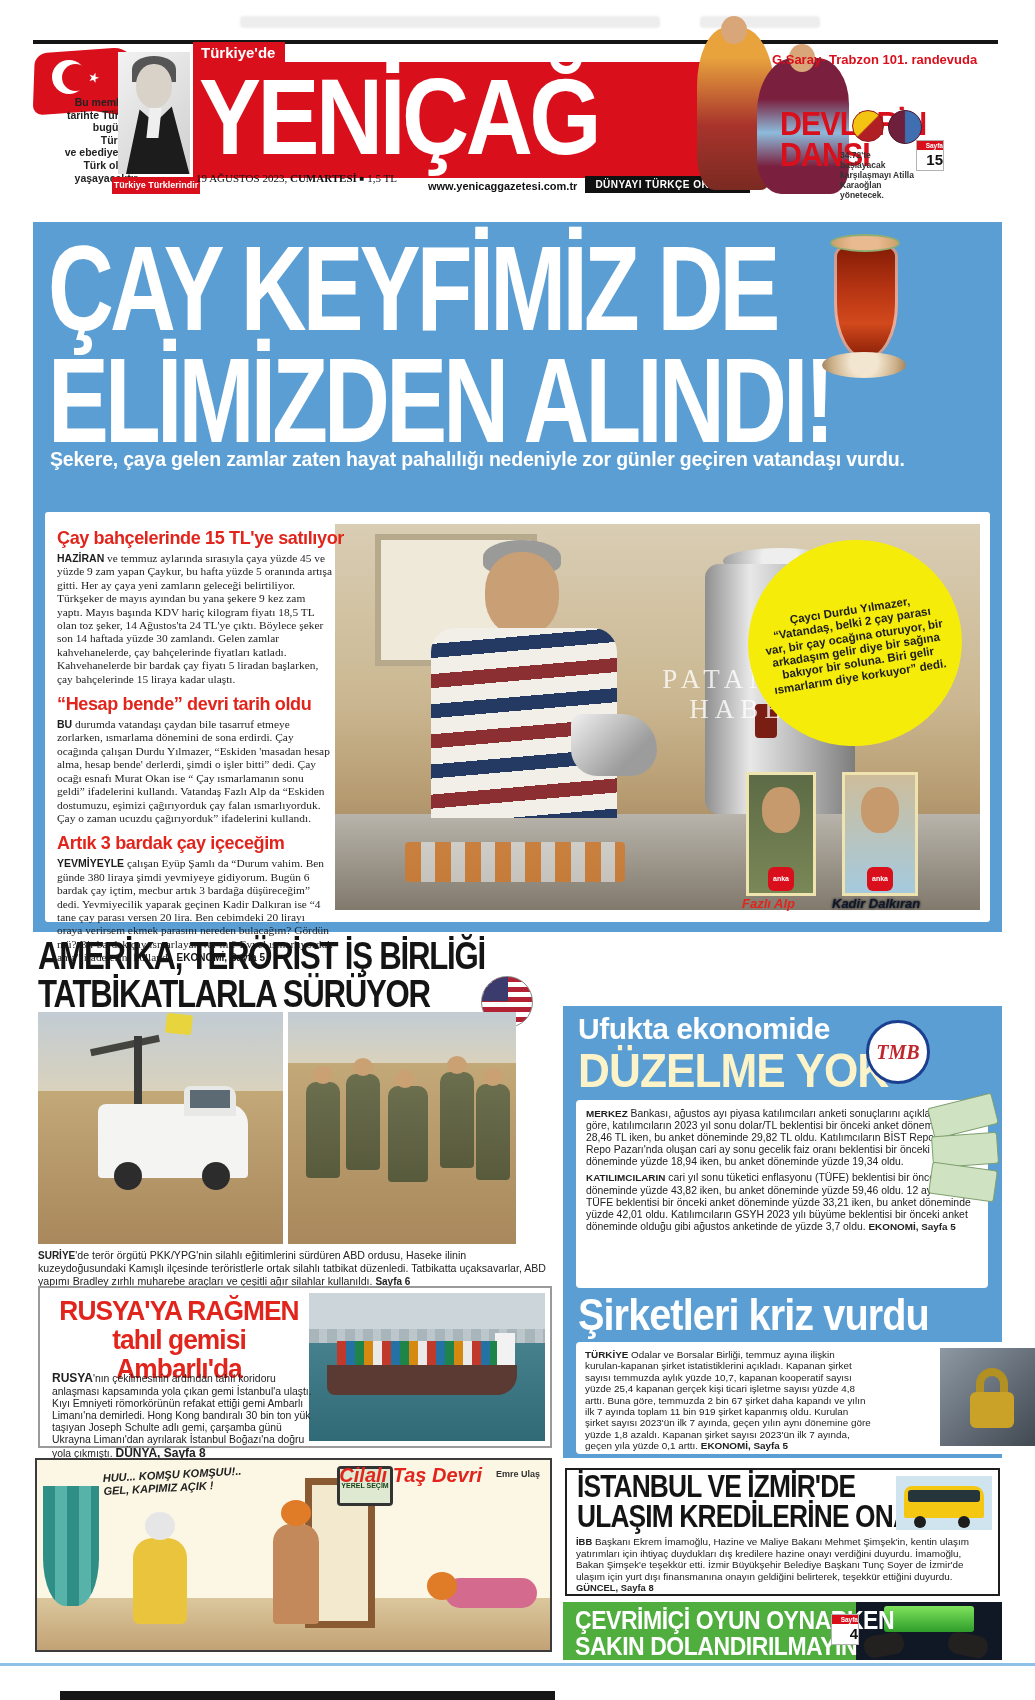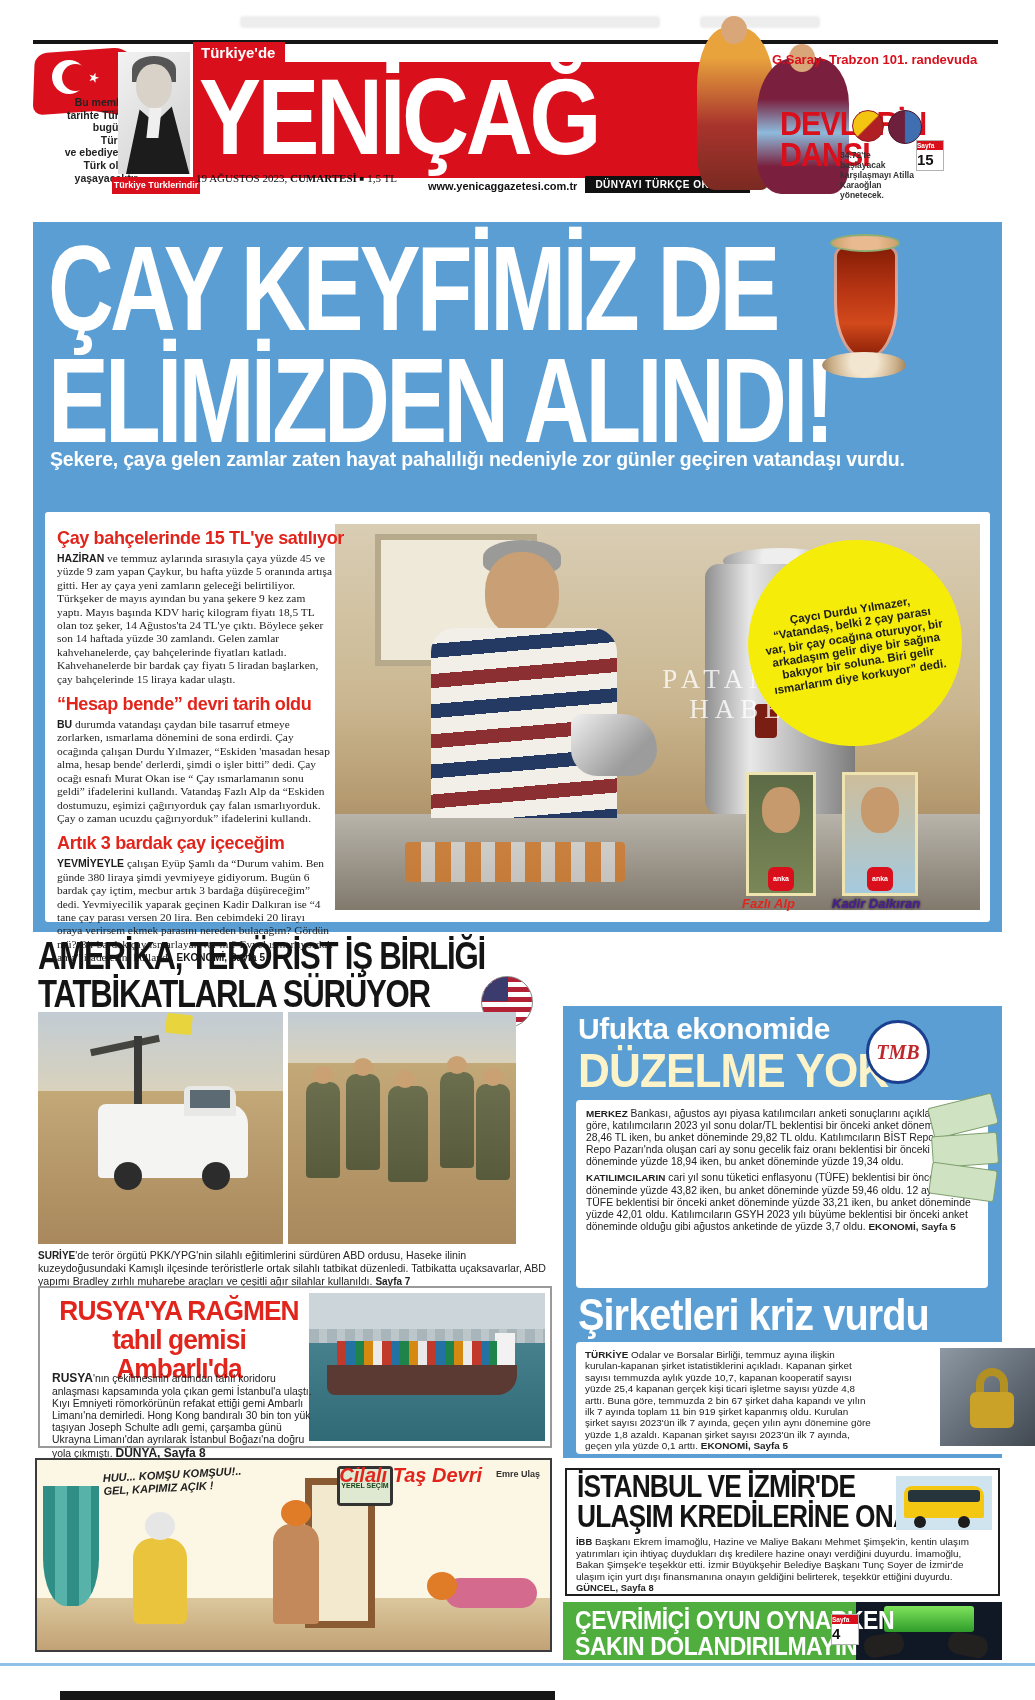--- a/index.html
+++ b/index.html
@@ -42,21 +42,21 @@
   .p-head{position:absolute;width:26px;height:28px;background:#d9a679;border-radius:50%;}
   .pl-ts{left:757px;top:58px;width:92px;height:136px;background:linear-gradient(180deg,#7a1f3d 30%,#8dbbdc 55%,#7a1f3d 80%);border-radius:40% 34% 20% 26%;}
   .sport-kicker{left:772px;top:52px;width:230px;font-size:13px;font-weight:bold;color:#d90f1c;}
   .sport-title{left:780px;top:108px;color:#d90f1c;font-weight:bold;font-size:33px;line-height:31px;
                letter-spacing:-1px;transform:scaleX(0.92);transform-origin:left top;}
   .sport-note{left:840px;top:150px;width:74px;font-size:8.5px;line-height:10px;color:#333;font-weight:bold;}
   .logo-gs{left:852px;top:110px;width:30px;height:30px;border-radius:50%;
            background:linear-gradient(135deg,#f3c512 48%,#b01f24 52%);border:1px solid #90161b;}
   .logo-ts{left:888px;top:110px;width:32px;height:32px;border-radius:50%;
            background:linear-gradient(90deg,#6d1f3c 48%,#3f6fb1 52%);border:1px solid #4a142a;}
-  .cal{width:26px;border:1px solid #b3b3b3;background:#fff;text-align:left;}
+  .cal{width:26px;border:1px solid #b3b3b3;background:#fff;text-align:right;}
   .cal .cal-top{background:#d90f1c;color:#fff;font-size:6.5px;font-weight:bold;line-height:9px;}
   .cal .cal-num{color:#111;font-size:15px;font-weight:bold;line-height:20px;}
   
   .lead-box{left:33px;top:222px;width:969px;height:710px;background:#5a9ed3;}
   .hl{color:#fff;font-weight:bold;font-size:120px;letter-spacing:-5px;line-height:112px;
       transform:scaleX(0.76);transform-origin:left top;white-space:nowrap;}
   .subhead{color:#fff;font-weight:bold;font-size:19.5px;letter-spacing:-0.2px;}
   .teaglass{left:818px;top:224px;width:92px;height:168px;}
   .teaglass .g{position:absolute;left:16px;top:18px;width:58px;height:112px;background:
       linear-gradient(180deg,#8a1f07 6%,#b73513 40%,#d2491c 70%,#8a1f07);border-radius:26px 26px 40px 40px/18px 18px 70px 70px;
@@ -97,21 +97,21 @@
   .watermark{left:620px;top:664px;width:260px;text-align:center;color:rgba(255,255,255,.78);
       font-family:"Liberation Serif",serif;letter-spacing:6px;font-size:27px;line-height:30px;white-space:pre-line;}
   .pp{border:3px solid #efe3b0;overflow:hidden;}
   .pp1{left:746px;top:772px;width:64px;height:118px;background:linear-gradient(180deg,#5d6b46 0%,#7a8757 100%);}
   .pp2{left:842px;top:772px;width:70px;height:118px;background:linear-gradient(180deg,#cdbd9b 0%,#a5cade 100%);}
   .pp .head{position:absolute;left:50%;top:12px;transform:translateX(-50%);width:38px;height:46px;
       background:#c79a6d;border-radius:46%;}
   .pp .mic{position:absolute;left:50%;bottom:2px;transform:translateX(-50%);width:26px;height:24px;
       background:#d90f1c;border-radius:6px;color:#fff;font-size:7px;font-weight:bold;text-align:center;line-height:24px;}
   .cap1{left:742px;top:896px;color:#e2251c;font-weight:bold;font-style:italic;font-size:13px;}
-  .cap2{left:832px;top:896px;color:#4c1d95;font-weight:bold;font-style:italic;font-size:13px;
+  .cap2{left:832px;top:896px;color:#0f172a;font-weight:bold;font-style:italic;font-size:13px;
        text-shadow:0 0 3px #333,0 0 2px #333;}
   
   .am-hl{color:#141414;font-weight:bold;font-size:38px;letter-spacing:-1.5px;line-height:36px;
       transform:scaleX(0.82);transform-origin:left top;white-space:nowrap;}
   .usflag{left:481px;top:976px;width:50px;height:50px;border-radius:50%;overflow:hidden;border:1px solid #888;
       background:repeating-linear-gradient(180deg,#b22234 0 5px,#fff 5px 10px);}
   .usflag .canton{position:absolute;left:0;top:0;width:26px;height:24px;background:#3c3b6e;}
   .mil{overflow:hidden;}
   .mil-sky{position:absolute;left:0;top:0;width:100%;height:34%;background:linear-gradient(180deg,#c2ccd4,#d9d2bd);}
   .mil-ground{position:absolute;left:0;bottom:0;width:100%;height:66%;background:linear-gradient(180deg,#c3a878,#a8885c);}
@@ -344,21 +344,21 @@
       <div class="mil-sky" style="height:22%;"></div>
         <div class="mil-ground" style="height:78%;"></div>
       <div class="soldier" style="left:18px;top:70px;"></div>
       <div class="soldier" style="left:58px;top:62px;"></div>
       <div class="soldier" style="left:100px;top:74px;width:40px;"></div>
       <div class="soldier" style="left:152px;top:60px;"></div>
       <div class="soldier" style="left:188px;top:72px;"></div>
     </div>
     <div class="abs mil-cap">
       <b>SURİYE</b><span>'de terör örgütü PKK/YPG'nin silahlı eğitimlerini sürdüren ABD ordusu, Haseke ilinin kuzeydoğusundaki Kamışlı ilçesinde teröristlerle ortak silahlı tatbikat düzenledi. Tatbikatta uçaksavarlar, ABD yapımı Bradley zırhlı muharebe araçları ve çeşitli ağır silahlar kullanıldı.</span>
-      <b>Sayfa 7</b>
+      <b>Sayfa 6</b>
     </div>
   </section>
 
   <section class="abs ru-box">
     <div class="ru-head">
       <span>RUSYA'YA RAĞMEN</span><br>
       <span>tahıl gemisi Ambarlı'da</span>
     </div>
     <div class="ship">
       <div class="city"></div>

